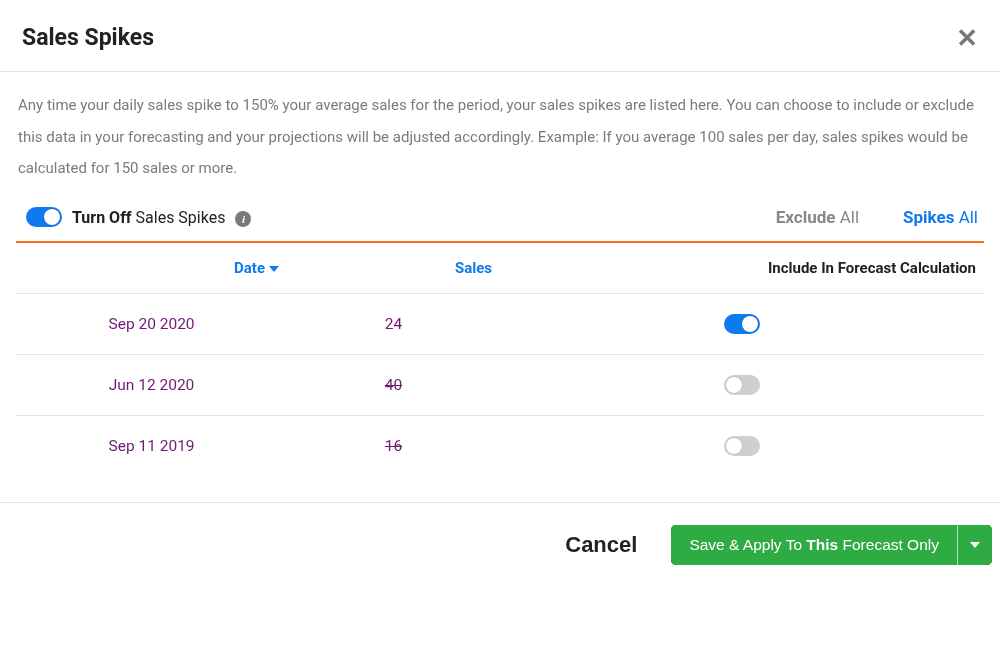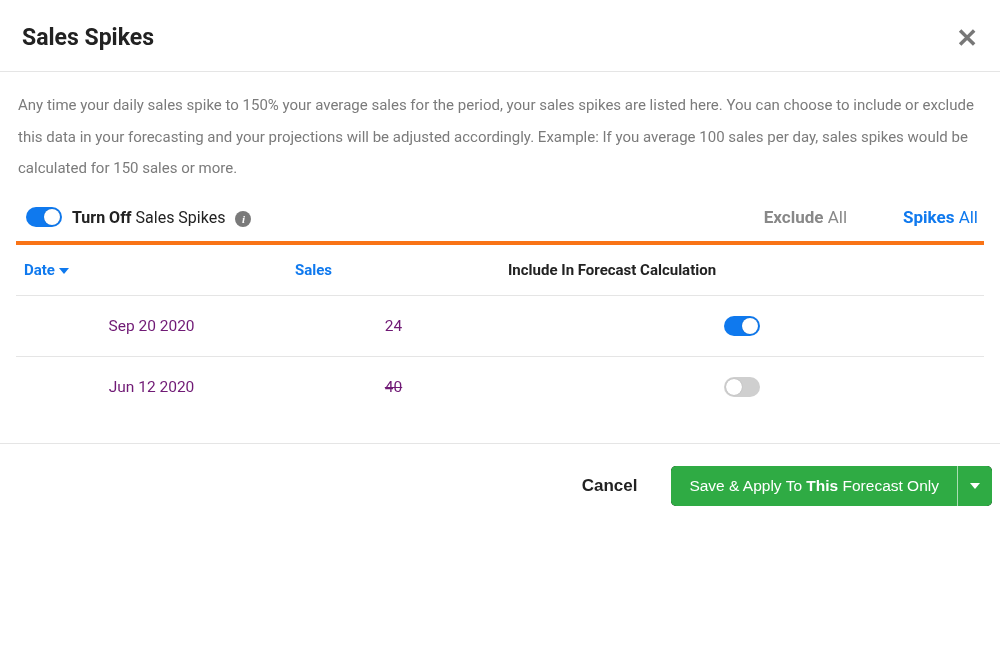--- a/index.html
+++ b/index.html
@@ -65,21 +65,21 @@
       align-items: center;
       justify-content: center;
       font-size: 11px;
       font-weight: 700;
       font-style: italic;
       font-family: Georgia, serif;
     }
     .spacer { flex: 1; }
     .bulk-actions {
       display: flex;
-      gap: 56px;
+      gap: 44px;
       align-items: center;
     }
     .exclude-all {
       color: #888;
       font-size: 17px;
       font-weight: 400;
       cursor: pointer;
     }
     .exclude-all b { font-weight: 700; }
     .include-all {
@@ -113,23 +113,23 @@
     
     .table {
       width: calc(100% - 32px);
       margin: 0 16px;
       border-collapse: collapse;
     }
     .thead-row th {
       font-size: 15px;
       font-weight: 700;
       padding: 16px 8px;
-      border-top: 4px solid #f97316;
+      border-top: 2px solid #f97316;
       border-bottom: 1px solid #e5e5e5;
-      text-align: left;
+      text-align: right;
     }
     .th-date, .th-sales { color: #0f79ee; }
     .th-include { color: #222; }
     .col-date { width: 28%; }
     .col-sales { width: 22%; text-align: center; }
     .col-include { width: 50%; text-align: center; }
     tbody td {
       padding: 20px 8px;
       border-bottom: 1px solid #e5e5e5;
       font-size: 15.5px;
@@ -152,21 +152,21 @@
       margin-top: 26px;
     }
     .footer {
       display: flex;
       align-items: center;
       justify-content: flex-end;
       gap: 34px;
       padding: 22px 8px 0 0;
     }
     .cancel-btn {
-      font-size: 17px;
+      font-size: 22px;
       font-weight: 600;
       color: #222;
       cursor: pointer;
       background: none;
       border: none;
     }
     .save-group {
       display: flex;
       border-radius: 5px;
       overflow: hidden;
@@ -268,20 +268,31 @@
           <td class="col-date">Jun 12 2020</td>
           <td class="col-sales strike">40</td>
           <td class="col-include">
             <div class="cell-toggle">
               <span class="toggle off">
                 <span class="knob"></span>
               </span>
             </div>
           </td>
         </tr>
+        <tr>
+          <td class="col-date">Sep 11 2019</td>
+          <td class="col-sales strike">16</td>
+          <td class="col-include">
+            <div class="cell-toggle">
+              <span class="toggle off">
+                <span class="knob"></span>
+              </span>
+            </div>
+          </td>
+        </tr>
       </tbody>
   </table>
 
   <div class="footer-sep"></div>
   <div class="footer">
     <button class="cancel-btn">Cancel</button>
     <div class="save-group">
       <button class="save-btn">
         <span>Save &amp; Apply To </span>&nbsp;<b>This</b>&nbsp;<span> Forecast Only</span>
       </button>

